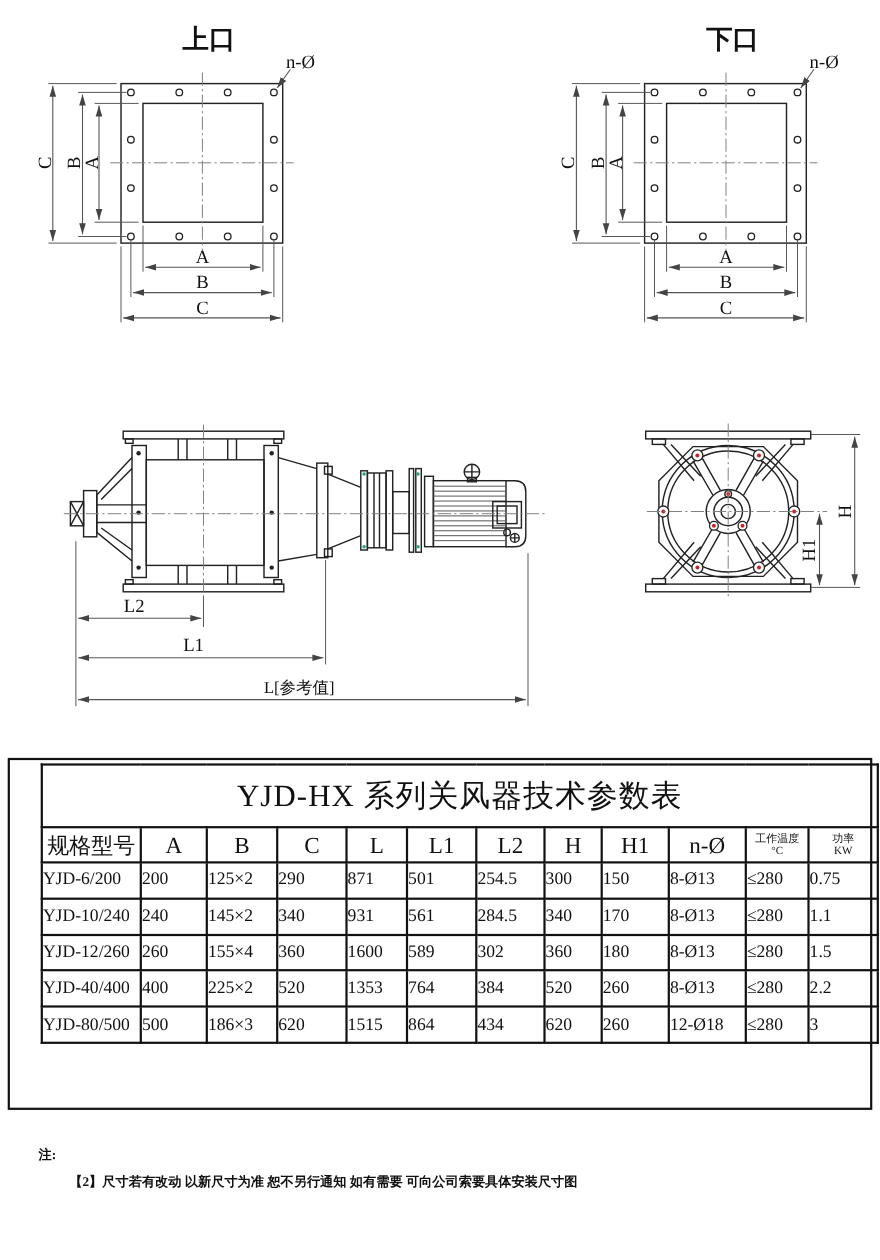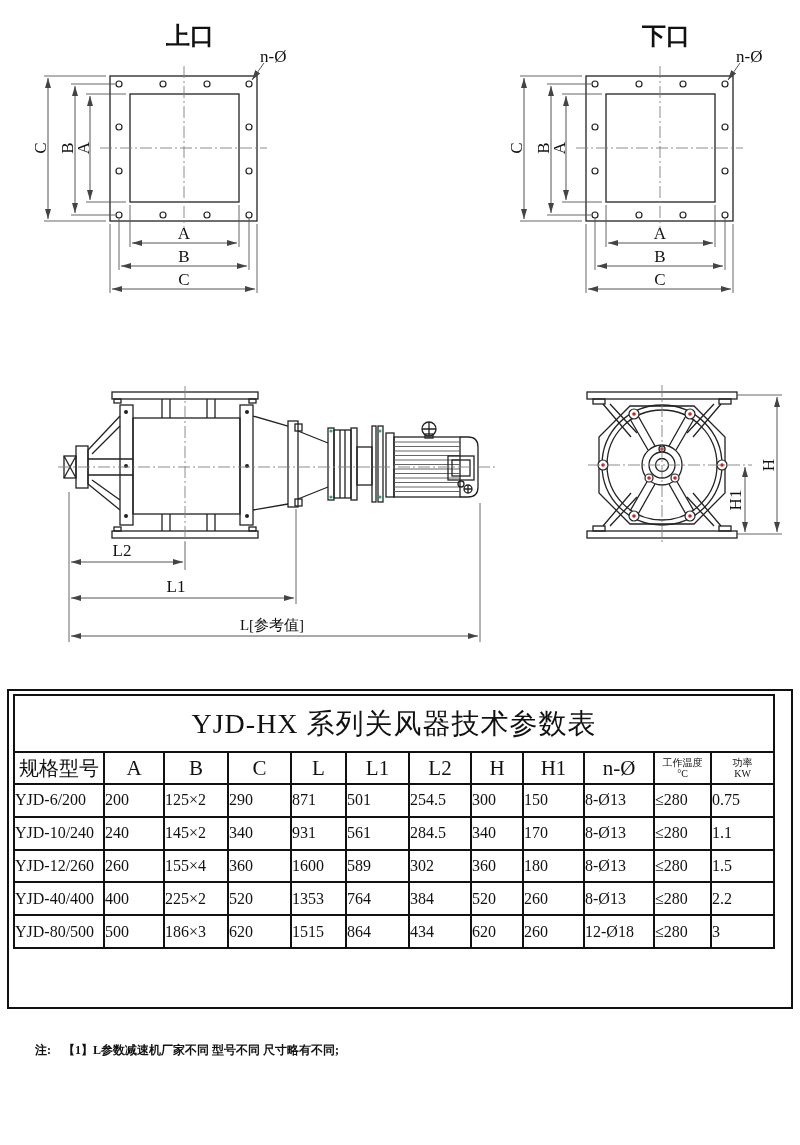--- a/index.html
+++ b/index.html
@@ -16,21 +16,21 @@
   .objw{fill:#fff;stroke:#222;stroke-width:1.2px;}
   .cl{fill:none;stroke:#808080;stroke-width:0.9px;stroke-dasharray:12 3 2 3;}
   .ext{fill:none;stroke:#555;stroke-width:0.9px;}
   .dim{fill:none;stroke:#555;stroke-width:1px;}
   .lbl{font-family:"Liberation Serif","DejaVu Serif",serif;font-size:17px;fill:#111;}
   .lblsm{font-family:"Liberation Serif","DejaVu Serif",serif;font-size:15px;fill:#111;}
   .ttl{font-family:"Liberation Serif","DejaVu Serif",serif;font-size:24px;font-weight:600;fill:#111;}
   
   .table-box{
     position:absolute;left:7px;top:689px;width:786px;height:320px;
-    border:2px solid #111;box-sizing:border-box;background:#fff;
+    border:2px solid #111;box-sizing:border-box;background:#fff;padding-left:24px;
   }
   table.spec{
     border-collapse:collapse;table-layout:fixed;width:760px;
     margin:3px 0 0 4px;
     font-family:"Liberation Serif","DejaVu Serif",serif;
   }
   table.spec th,table.spec td{
     border:2px solid #111;padding:0;overflow:hidden;white-space:nowrap;
     font-weight:normal;vertical-align:middle;
   }
@@ -368,15 +368,18 @@
           <td class="c10">≤280</td>
           <td class="c11">3</td>
         </tr>
       </tbody>
   </table>
 </div>
 
 <div class="notes">
   <div class="note-row">
     <span class="note-prefix">注:</span>
-    <span>【1】L参数减速机厂家不同 型号不同 尺寸略有不同;</span>
+  </div>
+  <div class="note-row">
+    <span class="note-prefix"></span>
+    <span>【2】尺寸若有改动 以新尺寸为准 恕不另行通知 如有需要 可向公司索要具体安装尺寸图</span>
   </div>
 </div>
 
 </body></html>

